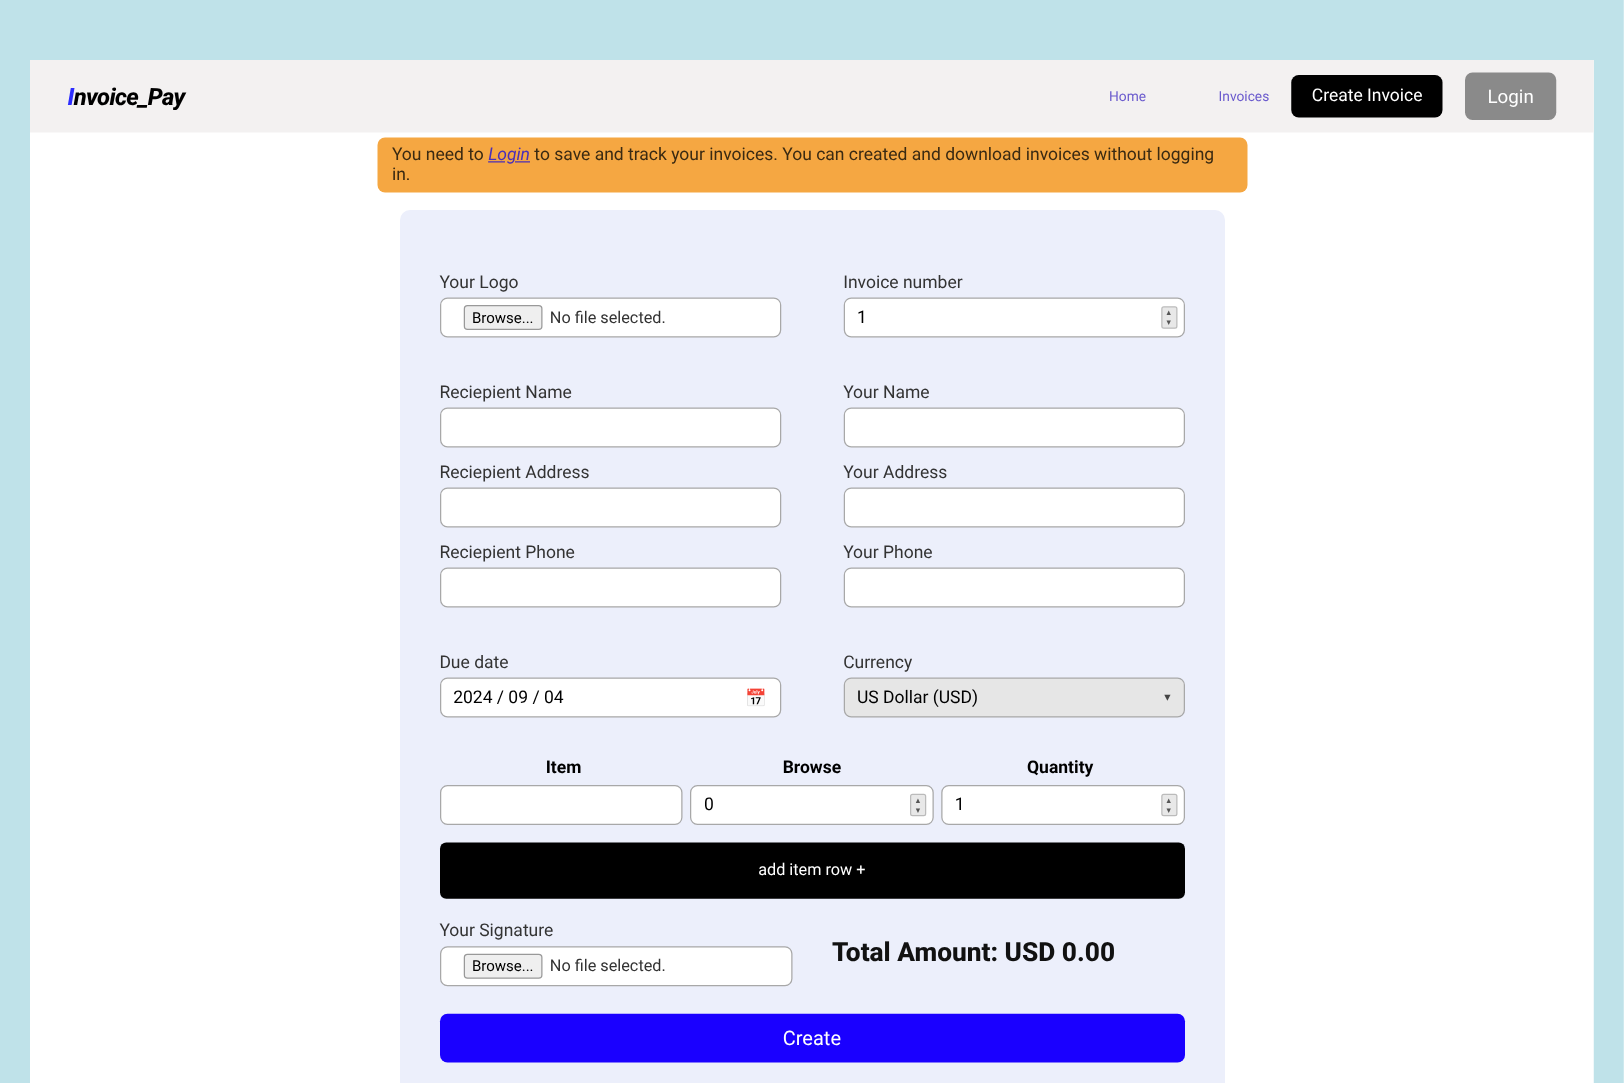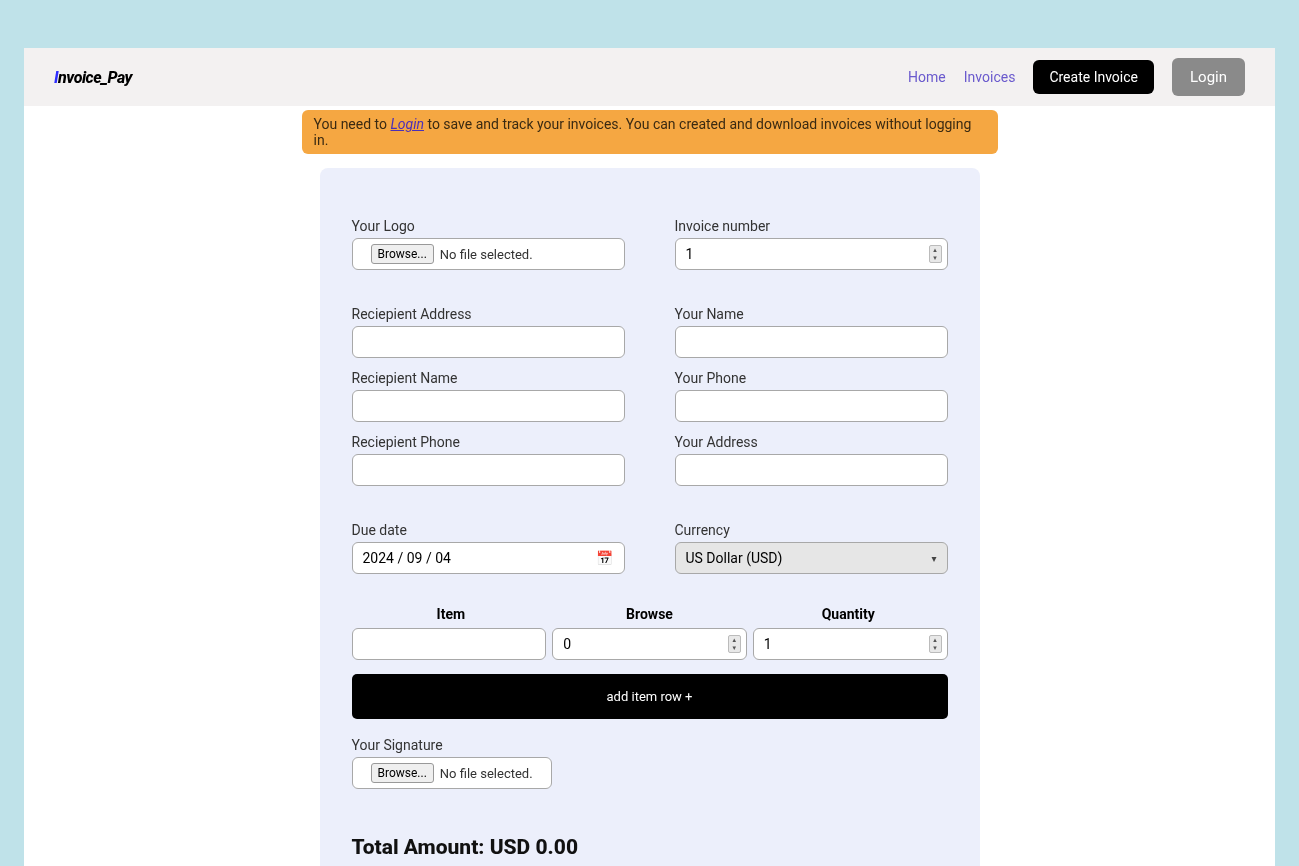--- a/index.html
+++ b/index.html
@@ -17,40 +17,41 @@
       min-height: 770px;
     }
     .navbar {
       background: #f3f1f1;
       display: flex;
       align-items: center;
       justify-content: space-between;
       padding: 10px 30px;
     }
     .brand {
-      font-size: 16px;
+      font-size: 19px;
       font-weight: 800;
       font-style: italic;
       color: #000;
       letter-spacing: -0.5px;
     }
     .brand .accent {
       color: #2d2dff;
       font-style: italic;
     }
     .nav-right {
       display: flex;
       align-items: center;
       gap: 18px;
     }
     .nav-link {
       color: #6a5acd;
-      font-size: 14px;
+      font-size: 11px;
       text-decoration: none;
       cursor: pointer;
+      margin-left: 40px;
     }
     .btn-dark {
       background: #000;
       color: #fff;
       border: none;
       padding: 9px 16px;
       border-radius: 6px;
       font-size: 14px;
       cursor: pointer;
     }
@@ -204,21 +205,20 @@
       padding: 15px;
       font-size: 13px;
       margin-top: 14px;
       cursor: pointer;
     }
     .bottom-row {
       display: flex;
       align-items: flex-start;
       gap: 32px;
       margin-top: 18px;
-      flex-direction: column;
     }
     .total {
       font-size: 21px;
       font-weight: 800;
       color: #111;
       padding-top: 14px;
     }
     .create-btn {
       width: 100%;
       background: #1a00ff;
@@ -276,43 +276,43 @@
           </div>
         </div>
       </div>
     </div>
 
     <div class="section-gap"></div>
 
     <div class="row">
       <div class="col">
         <div class="field">
+          <span class="label">Reciepient Name</span>
+          <input class="input" style="">
+        </div>
+        <div class="field">
           <span class="label">Reciepient Address</span>
           <input class="input" style="">
         </div>
         <div class="field">
-          <span class="label">Reciepient Name</span>
-          <input class="input" style="">
-        </div>
-        <div class="field">
           <span class="label">Reciepient Phone</span>
           <input class="input" style="">
         </div>
       </div>
       <div class="col">
         <div class="field">
           <span class="label">Your Name</span>
           <input class="input" style="">
         </div>
         <div class="field">
+          <span class="label">Your Address</span>
+          <input class="input" style="">
+        </div>
+        <div class="field">
           <span class="label">Your Phone</span>
-          <input class="input" style="">
-        </div>
-        <div class="field">
-          <span class="label">Your Address</span>
           <input class="input" style="">
         </div>
       </div>
     </div>
 
     <div class="section-gap"></div>
 
     <div class="row">
       <div class="col">
         <div class="field">

